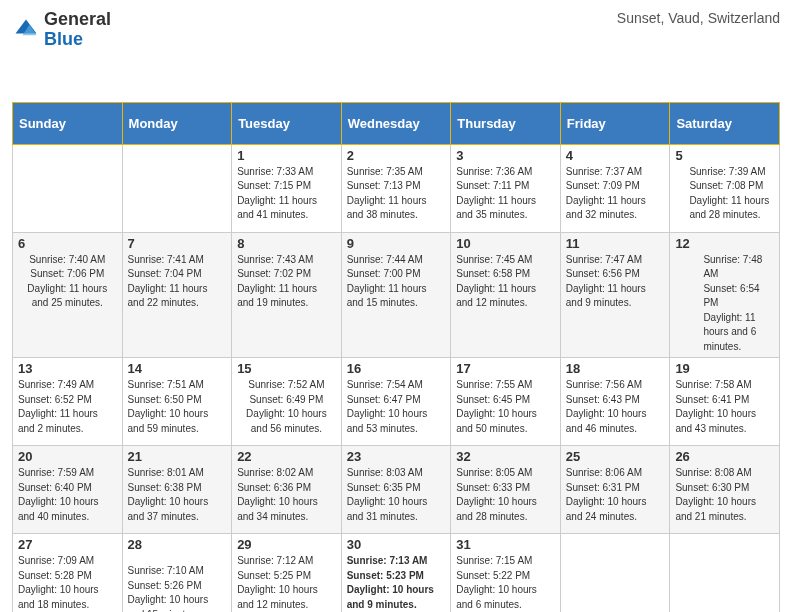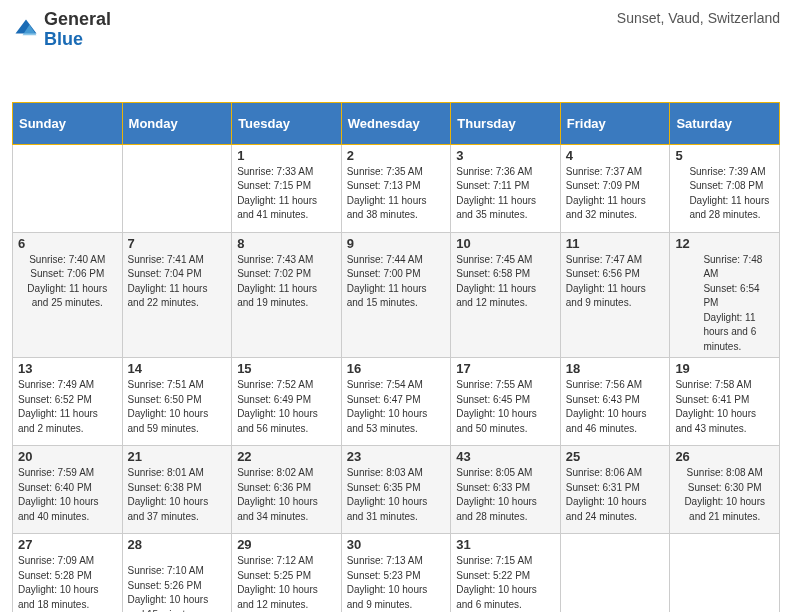--- a/index.html
+++ b/index.html
@@ -211,21 +211,21 @@
 Daylight: 11 hours and 2 minutes.</div>
           </td>
           <td>
             <span class="day-num">14</span>
             <div class="day-info" style="white-space: pre-line;">Sunrise: 7:51 AM
 Sunset: 6:50 PM
 Daylight: 10 hours and 59 minutes.</div>
           </td>
           <td>
             <span class="day-num">15</span>
-            <div class="day-info" style="white-space: pre-line;">Sunrise: 7:52 AM
+            <div class="day-info" style="white-space: pre-line; text-align: center;">Sunrise: 7:52 AM
 Sunset: 6:49 PM
 Daylight: 10 hours and 56 minutes.</div>
           </td>
           <td>
             <span class="day-num">16</span>
             <div class="day-info" style="white-space: pre-line;">Sunrise: 7:54 AM
 Sunset: 6:47 PM
 Daylight: 10 hours and 53 minutes.</div>
           </td>
           <td>
@@ -266,34 +266,34 @@
 Sunset: 6:36 PM
 Daylight: 10 hours and 34 minutes.</div>
           </td>
           <td>
             <span class="day-num">23</span>
             <div class="day-info" style="white-space: pre-line;">Sunrise: 8:03 AM
 Sunset: 6:35 PM
 Daylight: 10 hours and 31 minutes.</div>
           </td>
           <td>
-            <span class="day-num">43</span>
+            <span class="day-num">32</span>
             <div class="day-info" style="white-space: pre-line;">Sunrise: 8:05 AM
 Sunset: 6:33 PM
 Daylight: 10 hours and 28 minutes.</div>
           </td>
           <td>
             <span class="day-num">25</span>
             <div class="day-info" style="white-space: pre-line;">Sunrise: 8:06 AM
 Sunset: 6:31 PM
 Daylight: 10 hours and 24 minutes.</div>
           </td>
           <td>
             <span class="day-num">26</span>
-            <div class="day-info" style="white-space: pre-line; text-align: center;">Sunrise: 8:08 AM
+            <div class="day-info" style="white-space: pre-line;">Sunrise: 8:08 AM
 Sunset: 6:30 PM
 Daylight: 10 hours and 21 minutes.</div>
           </td>
         </tr>
         <tr>
           <td>
             <span class="day-num">27</span>
             <div class="day-info" style="white-space: pre-line;">Sunrise: 7:09 AM
 Sunset: 5:28 PM
 Daylight: 10 hours and 18 minutes.</div>
@@ -305,21 +305,21 @@
 Daylight: 10 hours and 15 minutes.</div>
           </td>
           <td>
             <span class="day-num">29</span>
             <div class="day-info" style="white-space: pre-line;">Sunrise: 7:12 AM
 Sunset: 5:25 PM
 Daylight: 10 hours and 12 minutes.</div>
           </td>
           <td>
             <span class="day-num">30</span>
-            <div class="day-info" style="white-space: pre-line;">Sunrise: 7:13 AM
+            <div class="day-info" style="white-space: pre-line; font-weight: bold;">Sunrise: 7:13 AM
 Sunset: 5:23 PM
 Daylight: 10 hours and 9 minutes.</div>
           </td>
           <td>
             <span class="day-num">31</span>
             <div class="day-info" style="white-space: pre-line;">Sunrise: 7:15 AM
 Sunset: 5:22 PM
 Daylight: 10 hours and 6 minutes.</div>
           </td>
           <td class="empty-cell"></td>

